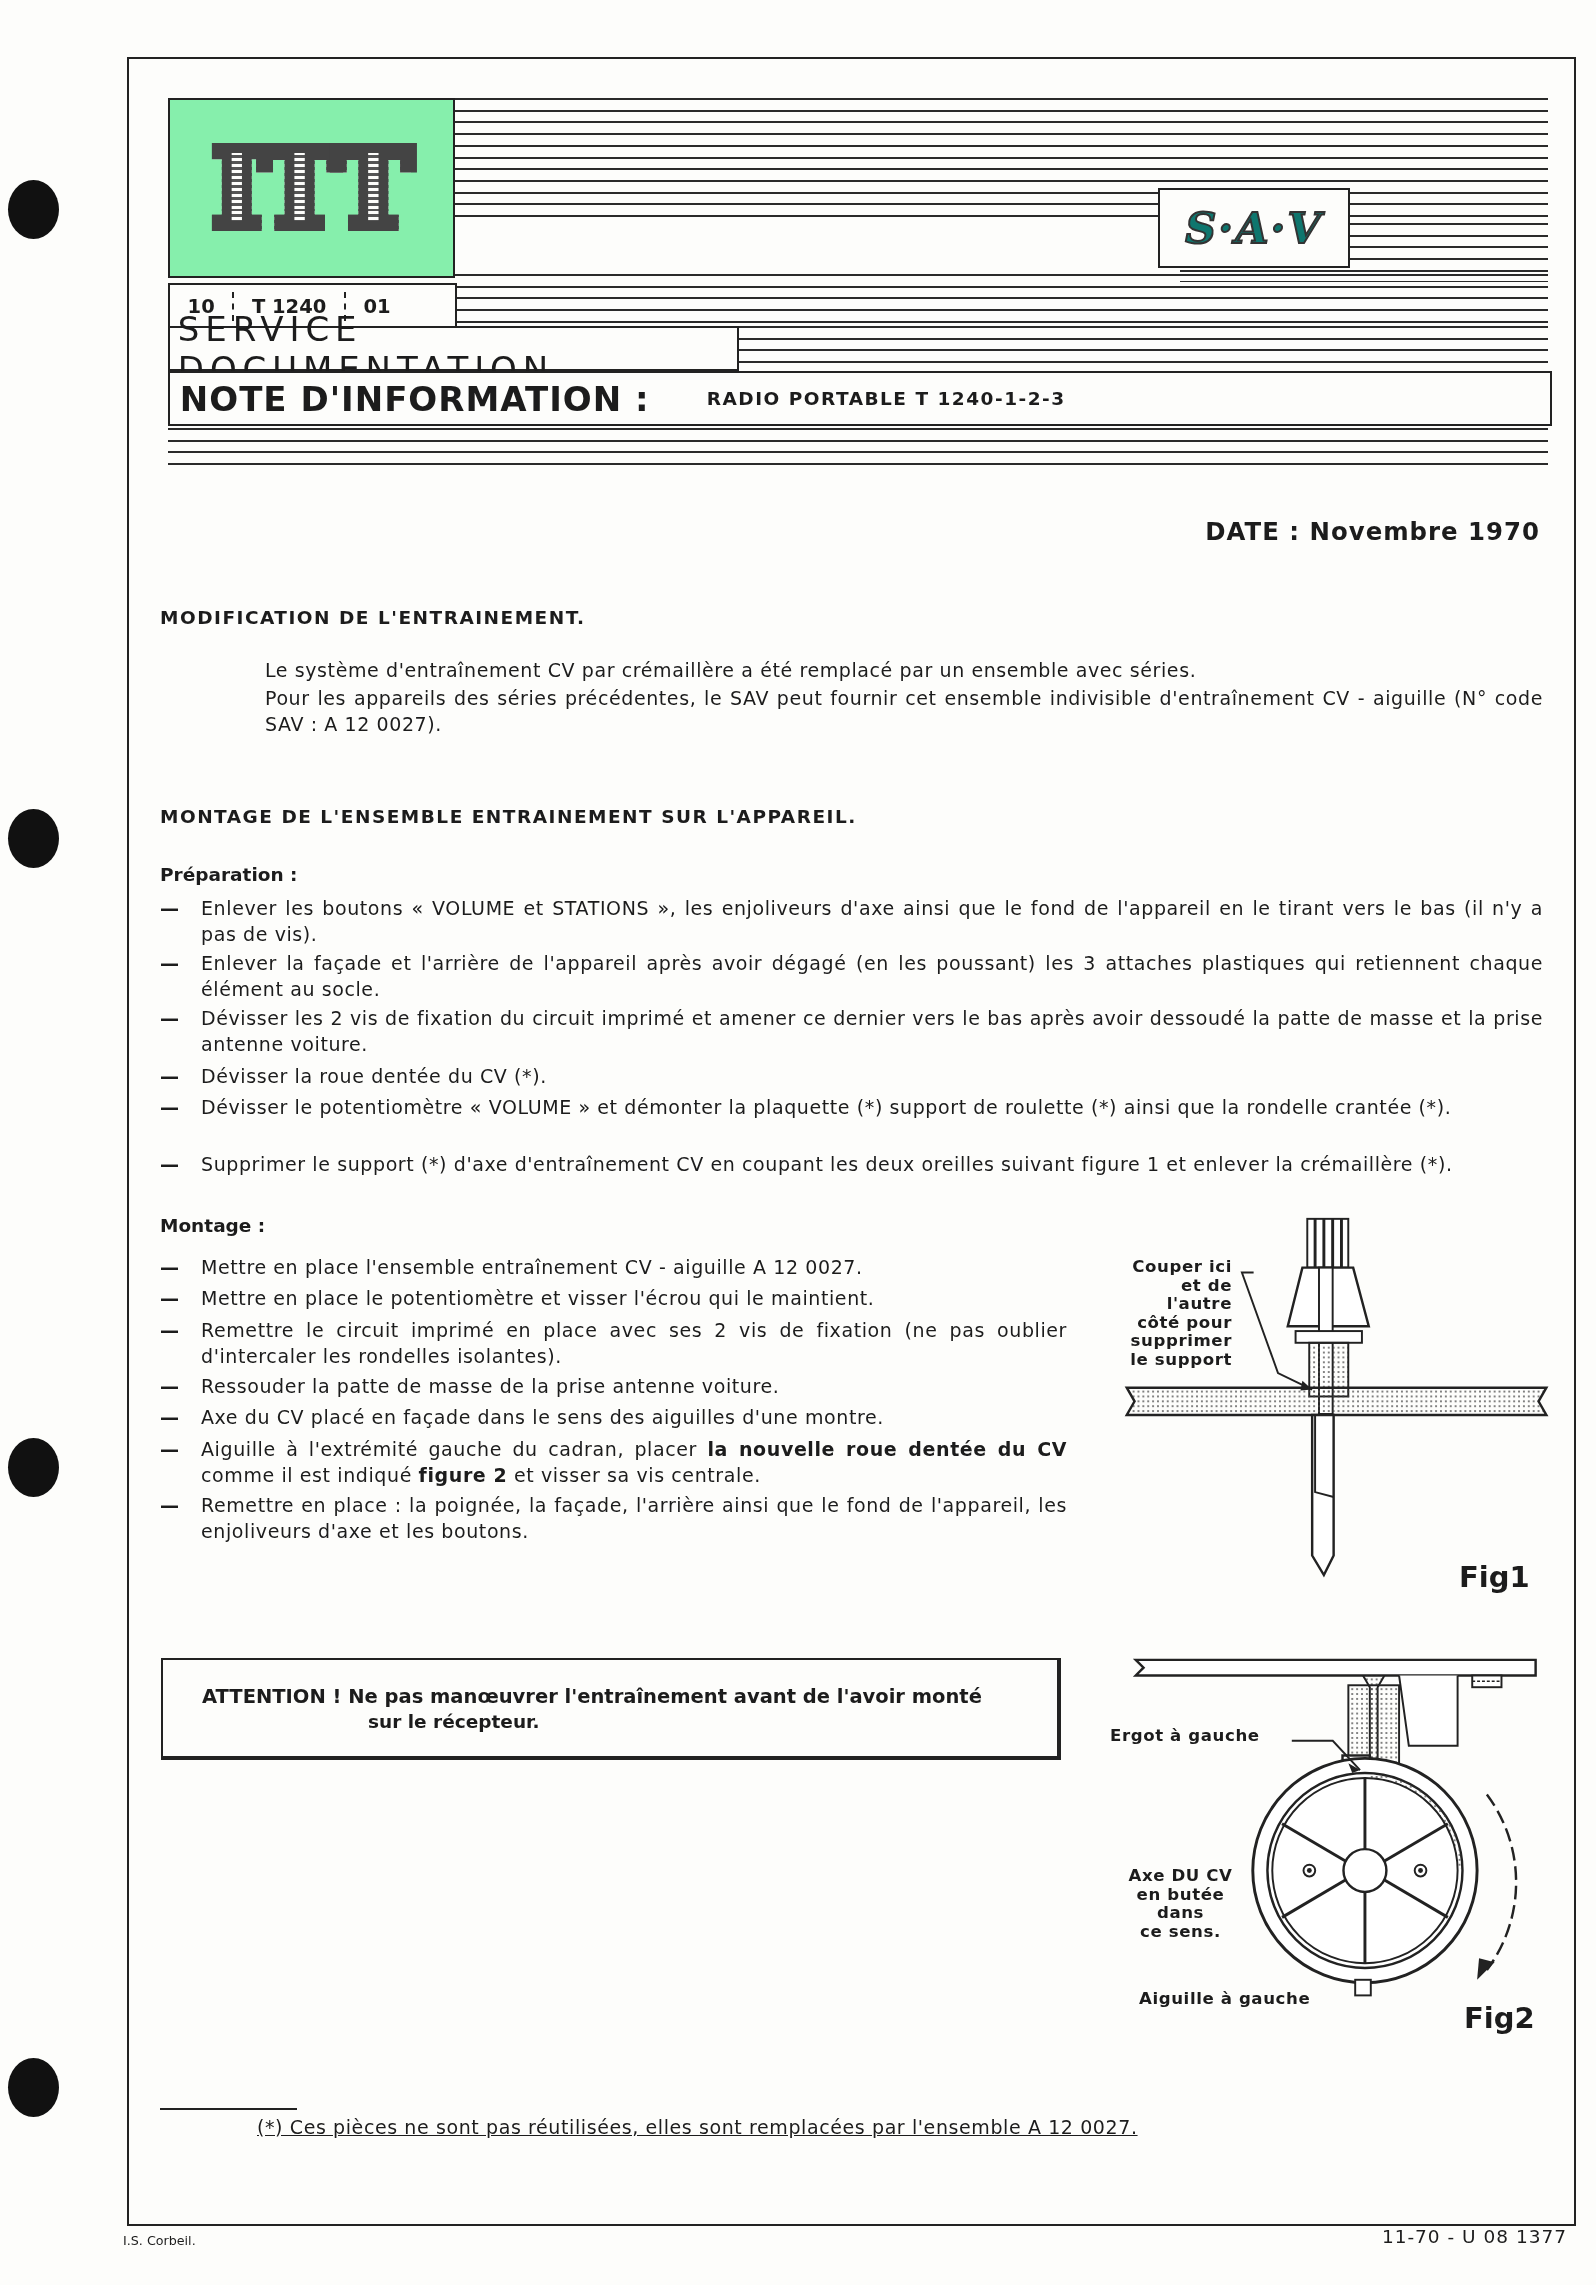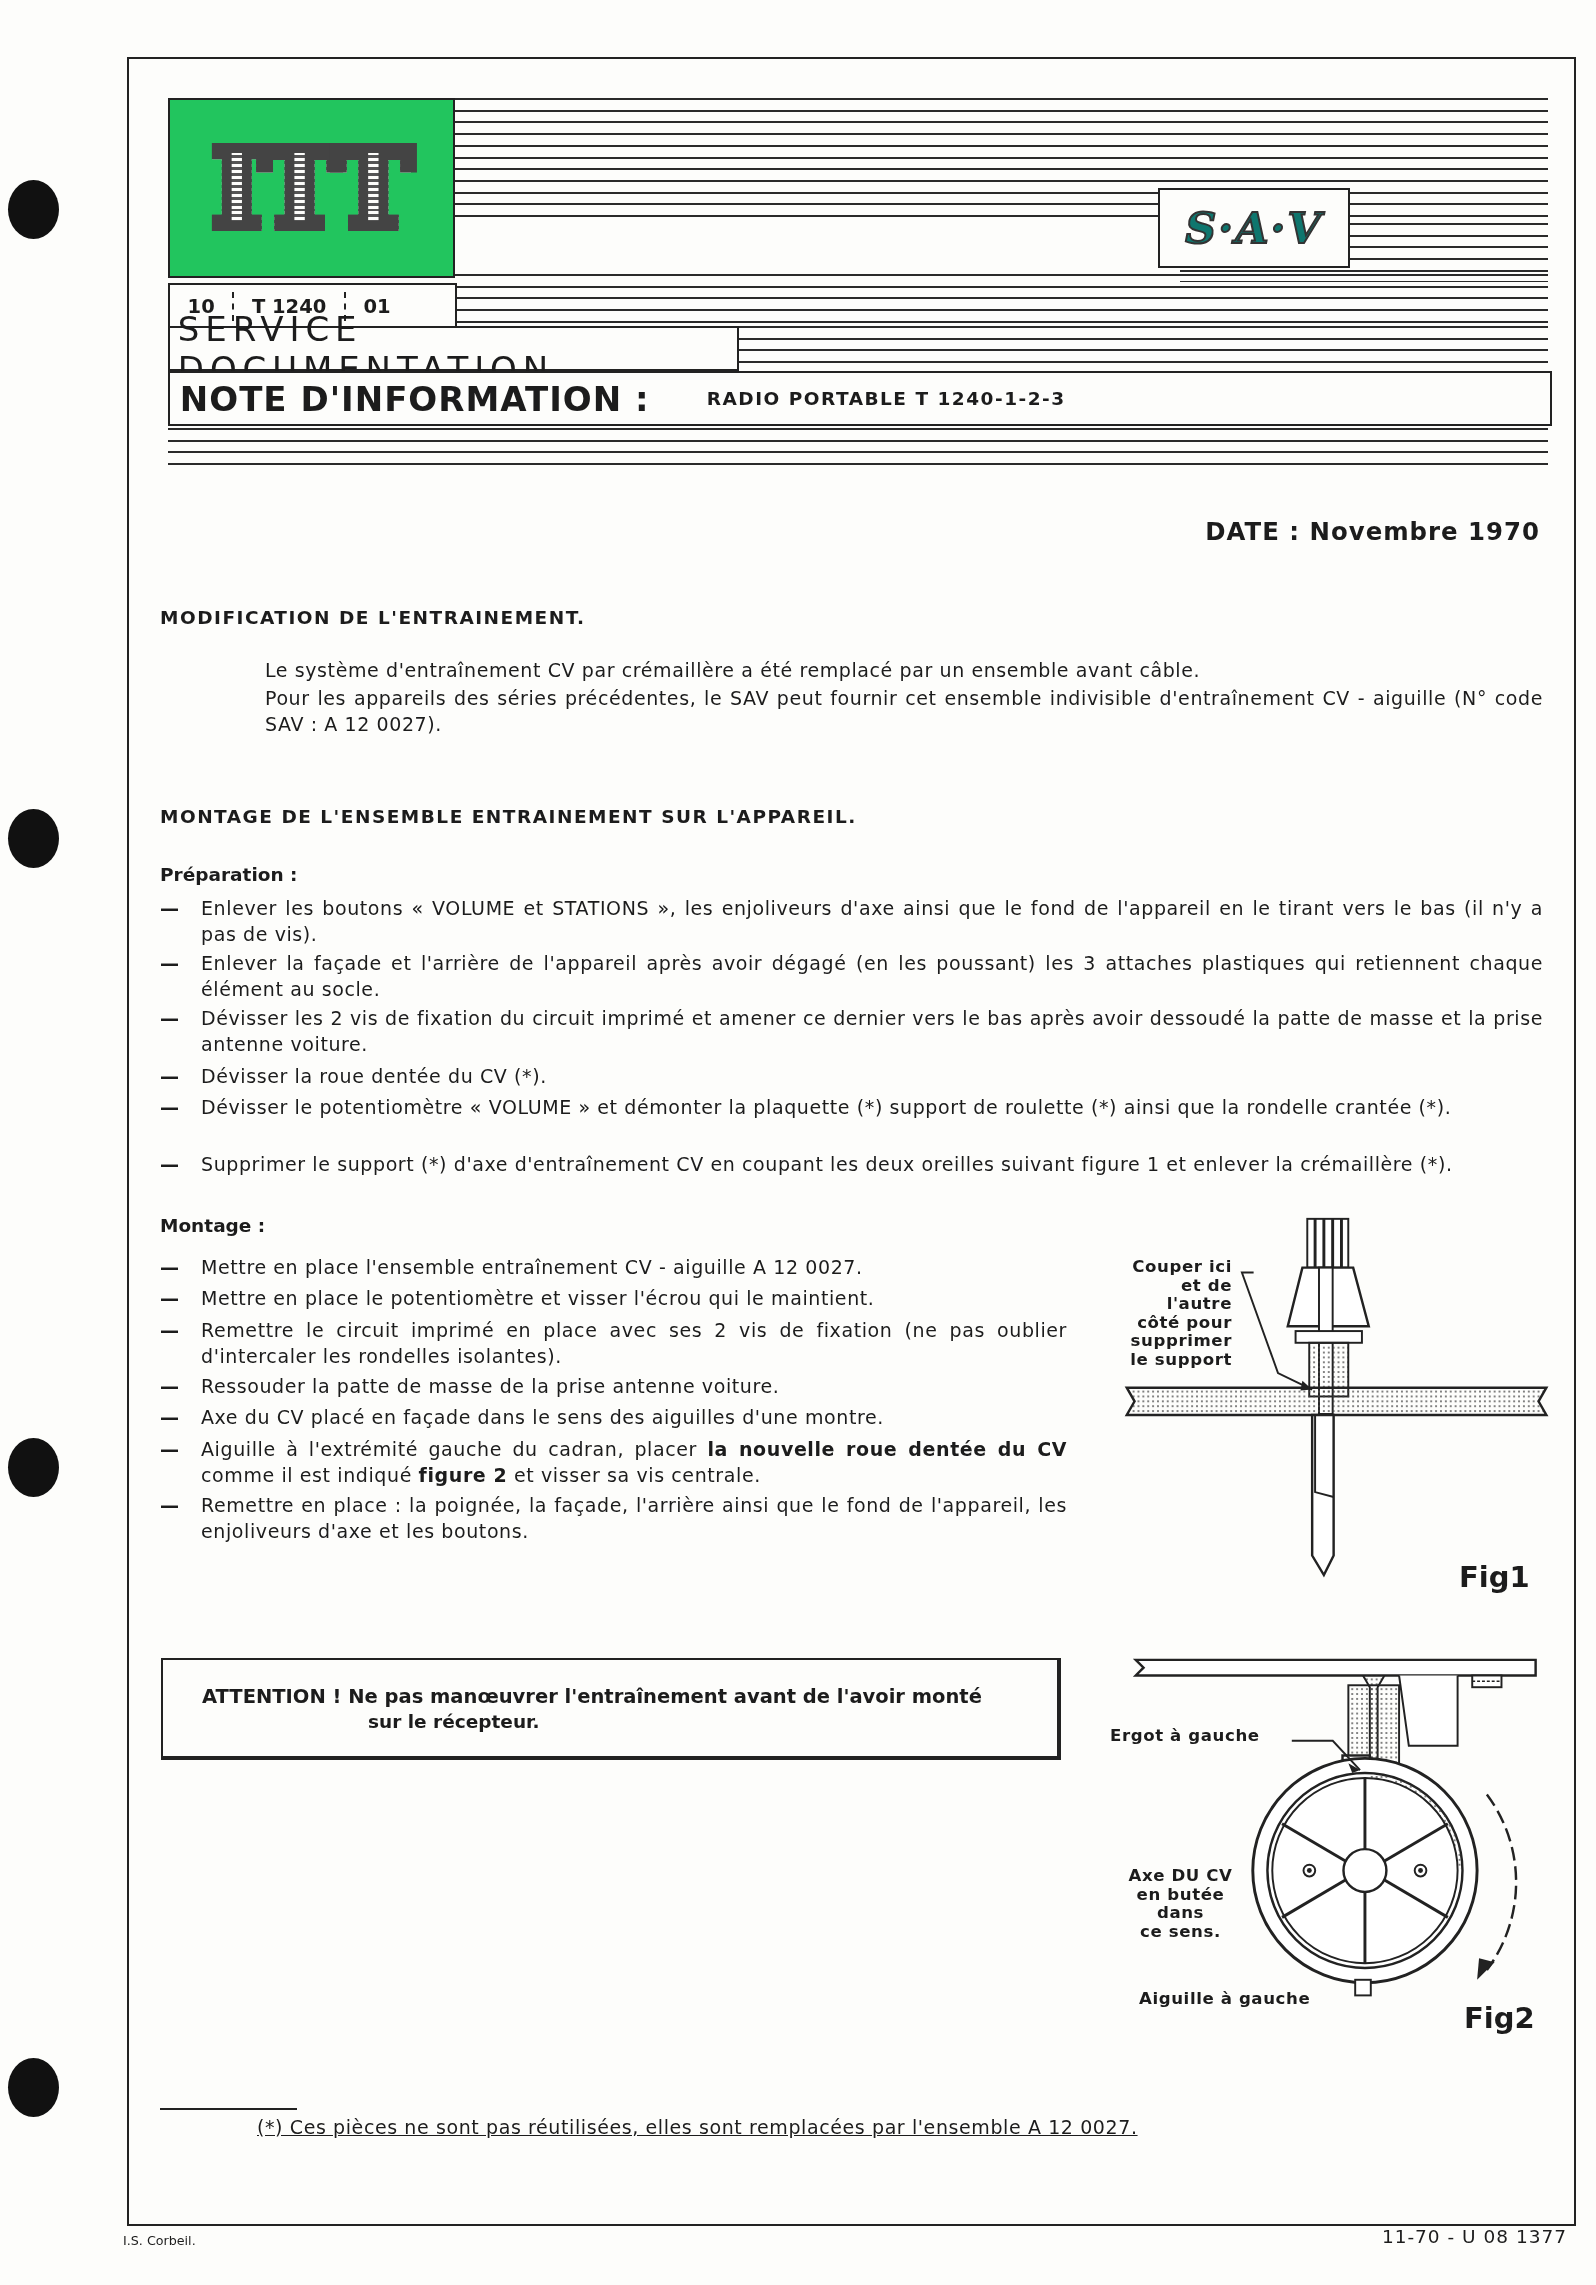--- a/index.html
+++ b/index.html
@@ -8,21 +8,21 @@
     background:#fdfdfb; color:#1c1c1c;
     font-family:"DejaVu Sans", sans-serif;
   }
   .hole { position:absolute; width:51px; height:59px; border-radius:50%; background:#111; left:7.8px; }
   .frame { position:absolute; left:127px; top:57px; width:1445px; height:2165px; border:2px solid #222; border-right-width:2.9px; border-bottom-width:2.9px; }
   .abs { position:absolute; }
   
   .hdr { position:absolute; left:168px; top:98px; width:1380px; height:376px; }
   .hlines { position:absolute; background:repeating-linear-gradient(#2a2a2a 0 2px, transparent 2px 11.7px); }
   .box { position:absolute; border:2px solid #222; background:#fdfdfb; }
-  .logo { left:0; top:0; width:283px; height:176px; border:2.9px solid #222; display:flex; align-items:center; justify-content:center; background:#22c55e; }
+  .logo { left:0; top:0; width:283px; height:176px; border:2.9px solid #222; display:flex; align-items:center; justify-content:center; background:#86efac; }
   .logo span { font-family:"DejaVu Serif", serif; font-weight:bold; font-size:107px; letter-spacing:-2px; color:#fdfdfb; -webkit-text-stroke:9.8px #444; paint-order:stroke; background:repeating-linear-gradient(#555 0 2.9px,#fdfdfb 2.9px 5.9px); -webkit-background-clip:text; background-clip:text; color:transparent; }
   .div-box { left:283px; top:125px; width:729px; height:39px; border:2.9px solid #222; font-size:22.4px; display:flex; align-items:center; padding-left:44px; box-sizing:border-box; letter-spacing:0.5px; }
   .sav { left:990px; top:90px; width:188px; height:76px; border:2.9px solid #222; display:flex; align-items:center; justify-content:center; font-family:"DejaVu Serif", serif; font-style:italic; font-weight:bold; font-size:43px; color:#0f766e; -webkit-text-stroke:2px #333; letter-spacing:2px; }
   .ref { left:0; top:185px; width:285px; height:43px; border:2px solid #222; display:flex; align-items:center; font-size:19.5px; font-weight:bold; }
   .ref span { padding:0 17.6px; }
   .ref .sep { width:0; height:29px; border-left:2px dashed #222; padding:0; }
   .svcdoc { left:0; top:228px; width:571px; height:45px; border:2px solid #222; font-size:34px; letter-spacing:5.9px; display:flex; align-items:center; padding-left:7.8px; box-sizing:border-box; }
   .note { left:0; top:273px; width:1380px; height:51px; border-top:2.9px solid #222; border-bottom:2.9px solid #222; display:flex; align-items:center; }
   .note .t { font-size:34px; font-weight:bold; letter-spacing:1px; padding-left:9.8px; width:527px; }
   .note .s { font-size:18.5px; font-weight:bold; letter-spacing:1.5px; }
@@ -75,21 +75,21 @@
   <div class="box svcdoc">SERVICE DOCUMENTATION</div>
   <div class="box note">
     <span class="t">NOTE  D'INFORMATION  :</span>
     <span class="s">RADIO PORTABLE T 1240-1-2-3</span>
   </div>
 </div>
 
 <div class="abs date">DATE  :  Novembre  1970</div>
 
 <div class="abs h2" style="top:607px">MODIFICATION  DE  L'ENTRAINEMENT.</div>
-<div class="abs p" style="left:265px; top:657px; width:1278px;">Le système d'entraînement CV par crémaillère a été remplacé par un ensemble avant câble.</div>
+<div class="abs p" style="left:265px; top:657px; width:1278px;">Le système d'entraînement CV par crémaillère a été remplacé par un ensemble avec séries.</div>
 <div class="abs p" style="left:265px; top:685px; width:1278px;">Pour les appareils des séries précédentes, le SAV peut fournir cet ensemble indivisible d'entraînement CV - aiguille (N° code SAV : A 12 0027).</div>
 
 <div class="abs h2" style="top:806px">MONTAGE  DE  L'ENSEMBLE  ENTRAINEMENT  SUR  L'APPAREIL.</div>
 
 <div class="abs sub" style="top:864px">Préparation  :</div>
 <div class="abs dash" style="top:895px">
     <span class="d">—</span>
     <span class="x">Enlever les boutons « VOLUME et STATIONS », les enjoliveurs d'axe ainsi que le fond de l'appareil en le tirant vers le bas (il n'y a pas de vis).</span>
   </div>
 <div class="abs dash" style="top:950px">

